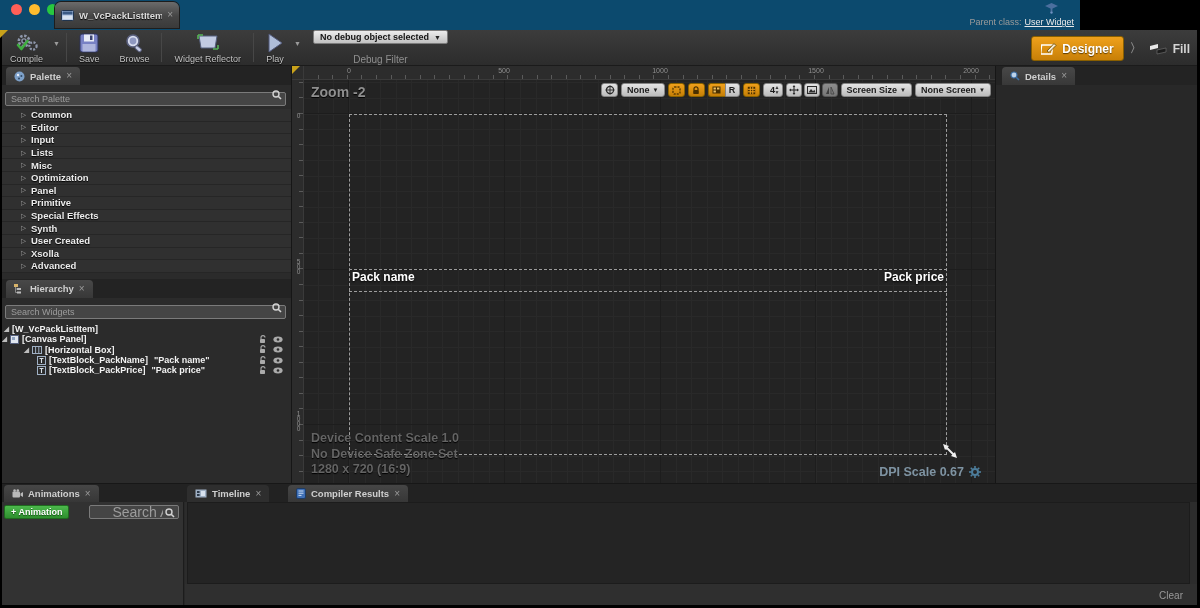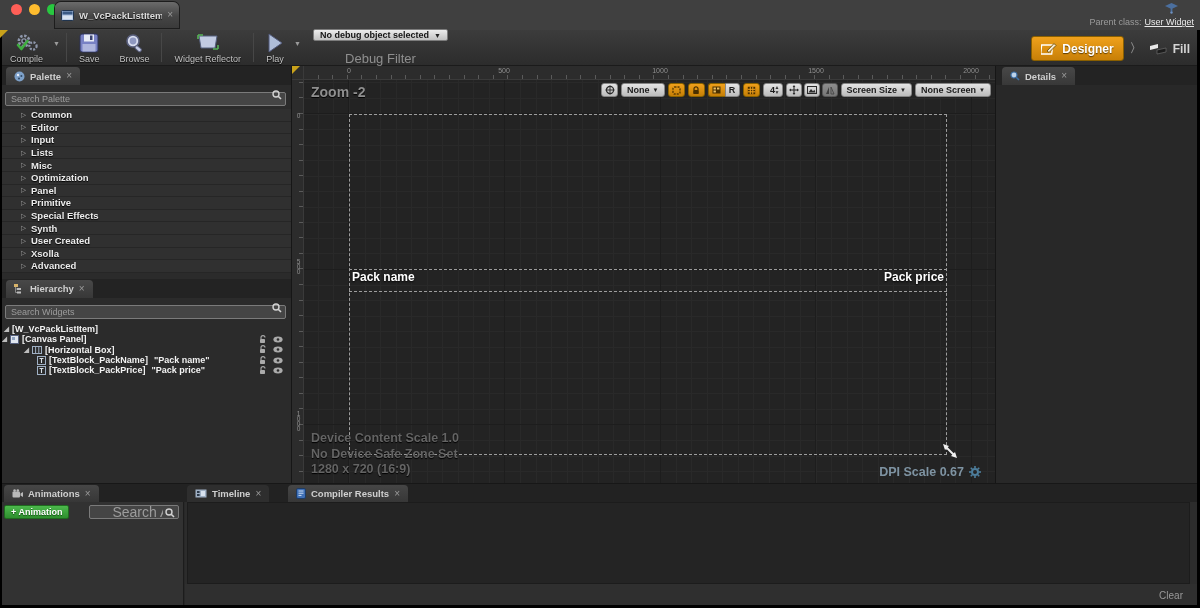--- a/index.html
+++ b/index.html
@@ -1,21 +1,21 @@
 <!DOCTYPE html>
 <html><head>
 <meta charset="utf-8">
 <style>
   *{box-sizing:border-box;margin:0;padding:0}
   html,body{background:#000}
   body{font-family:"Liberation Sans",sans-serif;-webkit-font-smoothing:antialiased}
   .app{position:relative;width:1200px;height:608px;background:#000;overflow:hidden}
 
   
-  .titlebar{position:absolute;left:0;top:0;width:1200px;height:30px;background:#404040}
+  .titlebar{position:absolute;left:0;top:0;width:1080px;height:30px;background:#0c4a6e}
   .tl{position:absolute;top:4px;width:11px;height:11px;border-radius:50%}
   .tl.red{left:11px;background:#ff5f57}
   .tl.yel{left:29px;background:#febc2e}
   .tl.grn{left:47px;background:#28c840}
   .doc-tab{position:absolute;left:55px;top:2px;width:124px;height:26px;border-radius:6px 6px 0 0;
     background:linear-gradient(#6b6b6b,#454545 55%,#3a3a3a);display:flex;align-items:center;padding:0 6px;gap:5px;
     box-shadow:0 0 0 1px #1d1d1d}
   .doc-tab .lbl{font-size:9.5px;font-weight:bold;color:#dcdcdc;text-shadow:0 1px 1px #000;flex:1;white-space:nowrap;overflow:hidden}
   .tab-x{color:#9a9a9a;font-size:10px;line-height:10px;cursor:default}
   .parent-class{position:absolute;right:6px;top:17px;font-size:9px;color:#9a9a9a;white-space:nowrap}
@@ -27,21 +27,21 @@
     background:linear-gradient(#3c3c3c,#2c2c2c);border-bottom:1px solid #1b1b1b;display:flex;align-items:stretch}
   .dirty-tri{position:absolute;width:0;height:0;border-top:8px solid #c9a21b;border-right:8px solid transparent;z-index:5}
   .tb-btn{display:flex;flex-direction:column;align-items:center;justify-content:center;padding:2px 10px 1px;position:relative;cursor:default}
   .tb-btn .cap{font-size:9px;color:#c2c2c2;margin-top:1px;text-shadow:0 1px 1px #000}
   .tb-caret{font-size:7px;color:#9b9b9b;align-self:center;margin:0 4px 8px 0}
   .tb-sep{width:1px;background:#1e1e1e;border-right:1px solid #474747;margin:3px 2px}
   .debug-wrap{display:flex;flex-direction:column;justify-content:center;align-items:center;margin-left:8px}
   .debug-dd{height:14px;background:linear-gradient(#ececec,#c2c2c2);border:1px solid #7c7c7c;border-radius:2px;
     font-size:9px;font-weight:bold;color:#141414;display:flex;align-items:center;gap:5px;padding:0 6px}
   .debug-dd .car{font-size:7px;color:#222}
-  .debug-cap{font-size:13px;color:#8f8f8f;margin-top:10px}
+  .debug-cap{font-size:10px;color:#8f8f8f;margin-top:10px}
   .mode-switch{position:absolute;right:10px;top:36px;display:flex;align-items:center;gap:6px}
   .designer-btn{height:25px;background:linear-gradient(#efa11c,#c87f07);border:1px solid #8a5f00;border-radius:3px;
     display:flex;align-items:center;gap:5px;padding:0 9px;color:#fff;font-weight:bold;font-size:12px;text-shadow:0 1px 1px #5d3c00}
   .mode-chev{color:#8a8a8a;font-size:12px;font-weight:bold}
   .graph-btn{display:flex;align-items:center;gap:5px;color:#d4d4d4;font-weight:bold;font-size:12px}
 
   
   .left-dock{position:absolute;left:0;top:66px;width:292px;height:417px;background:#2b2b2b;border-right:1px solid #161616}
   .panel-head{height:19px;background:#232323;display:flex;align-items:flex-end}
   .panel-tab{margin-left:6px;height:18px;background:linear-gradient(#484848,#383838);border-radius:4px 4px 0 0;

